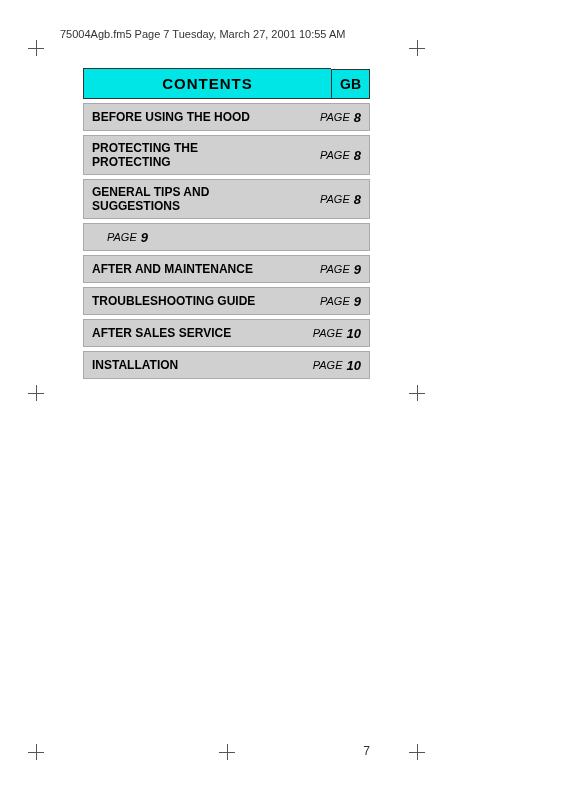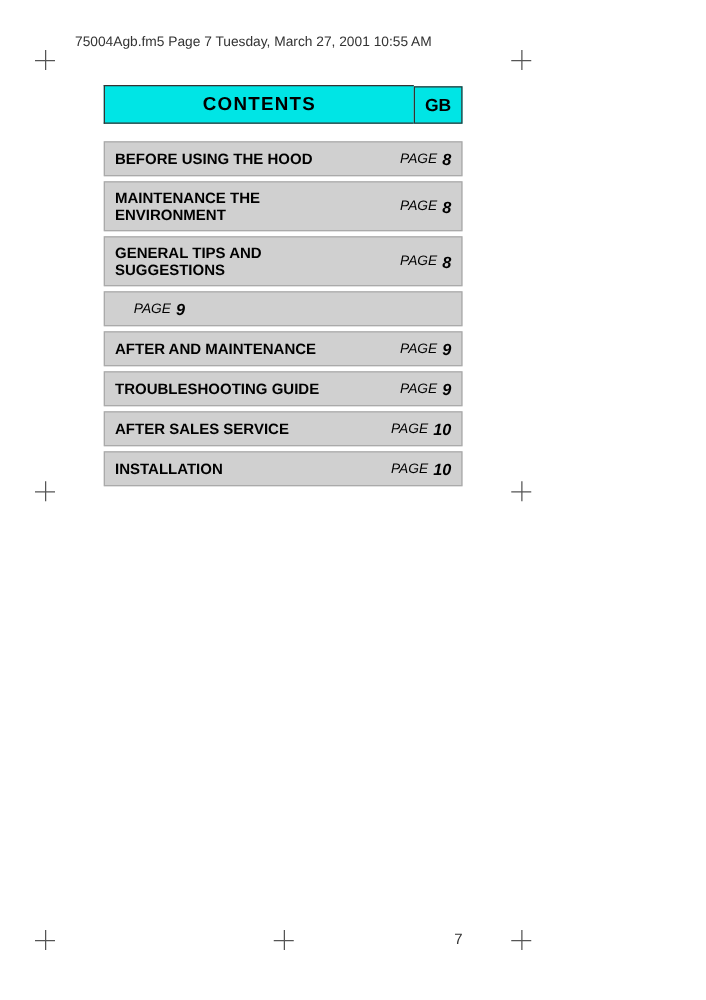--- a/index.html
+++ b/index.html
@@ -68,21 +68,21 @@
       position: absolute;
       top: 68px;
       left: 83px;
       right: 83px;
     }
 
     
     .contents-header {
       display: flex;
       align-items: flex-end;
-      margin-bottom: 14px;
+      margin-bottom: 4px;
     }
 
     .contents-title-box {
       background: #00e5e5;
       flex: 1;
       padding: 6px 10px;
       font-size: 15px;
       font-weight: 900;
       color: #000;
       letter-spacing: 1px;
@@ -192,21 +192,21 @@
 
     <div class="toc-row">
       <span class="toc-row-label">BEFORE USING THE HOOD</span>
       <span class="toc-row-page">
         <span>PAGE</span>
         <span class="page-num">8</span>
       </span>
     </div>
 
     <div class="toc-row">
-      <span class="toc-row-label">MAINTENANCE THE ENVIRONMENT</span>
+      <span class="toc-row-label">PROTECTING THE PROTECTING</span>
       <span class="toc-row-page">
         <span>PAGE</span>
         <span class="page-num">8</span>
       </span>
     </div>
 
     <div class="toc-row">
       <span class="toc-row-label">GENERAL TIPS AND SUGGESTIONS</span>
       <span class="toc-row-page">
         <span>PAGE</span>

